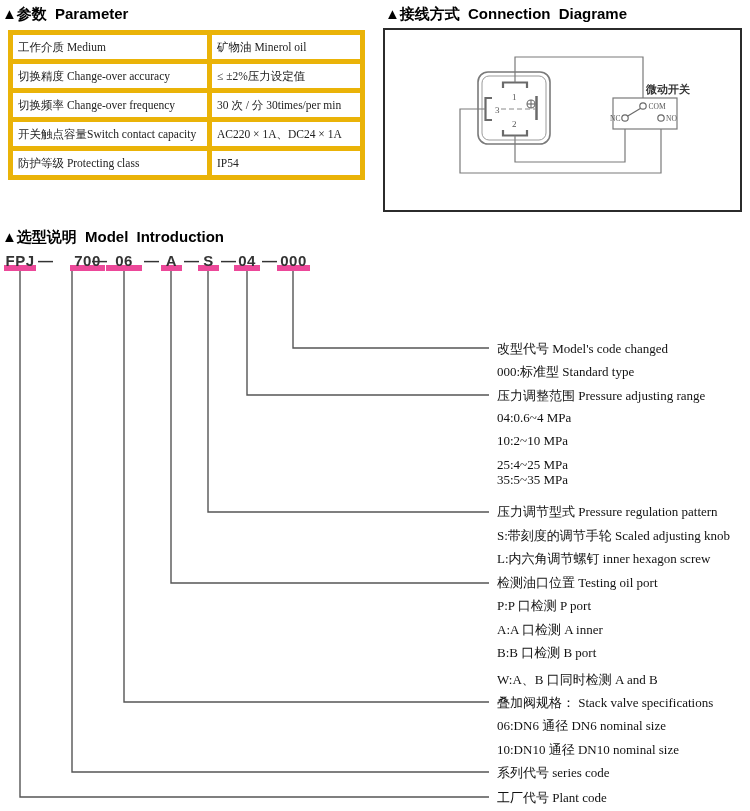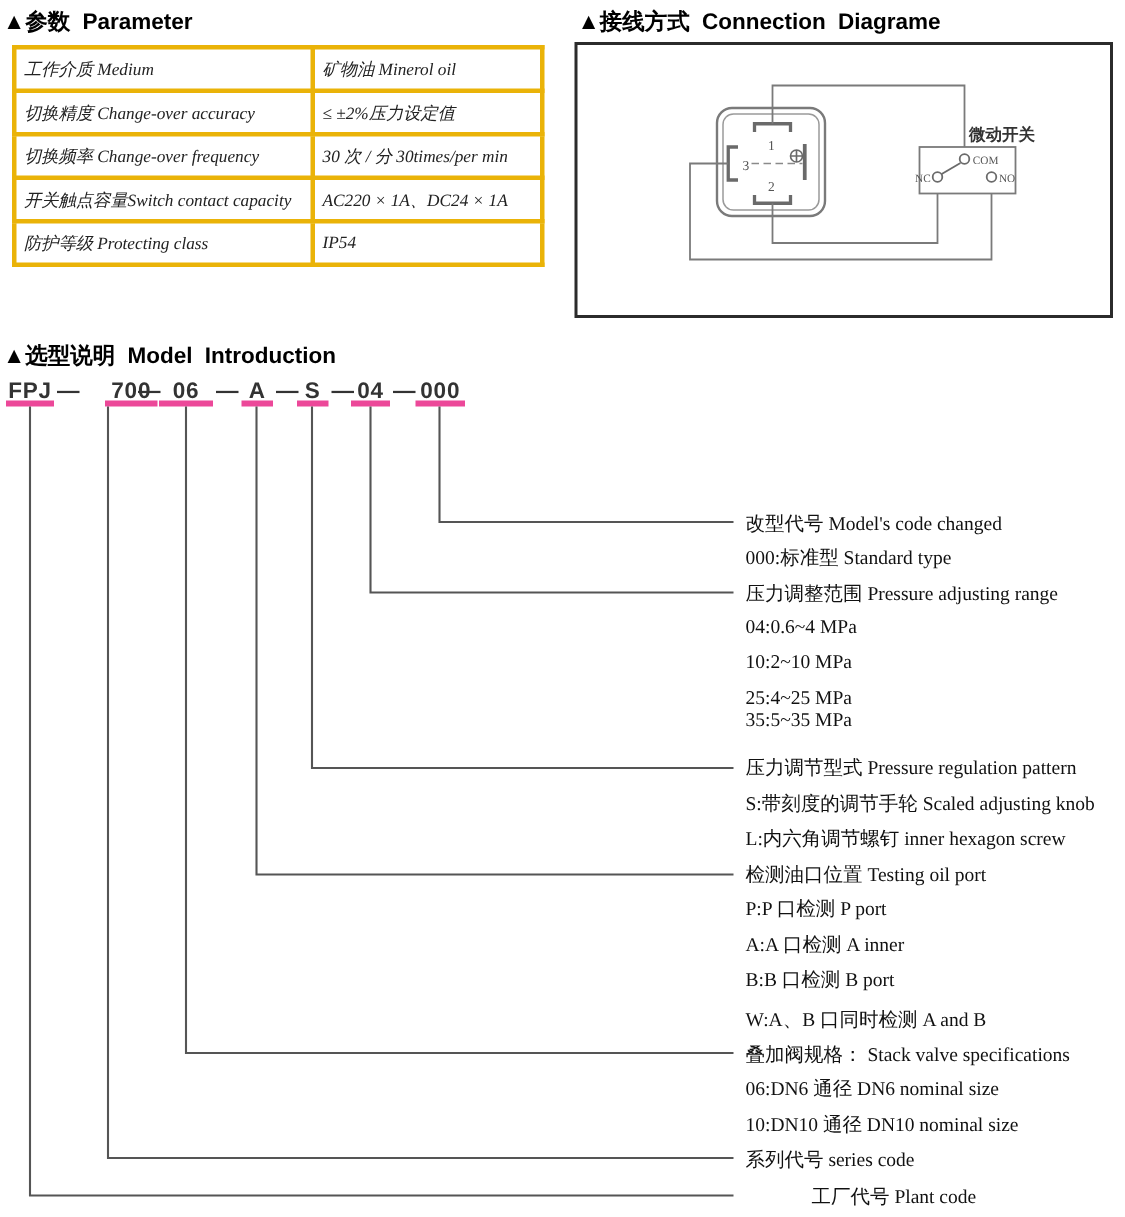--- a/index.html
+++ b/index.html
@@ -17,42 +17,42 @@
     font-weight:bold; font-size:15px; color:#000;
     word-spacing:4px; white-space:nowrap;
   }
 
   
   table.params {
     position:absolute; left:8px; top:30px;
     border-collapse:collapse; table-layout:fixed;
   }
   table.params td {
-    border:3px solid #eab308; height:29px;
+    border:5px solid #eab308; height:29px;
     font-size:11.5px; padding:0 5px; color:#222;
-    white-space:nowrap; overflow:hidden; vertical-align:middle;font-style:italic;
+    white-space:nowrap; overflow:hidden; vertical-align:middle;
   }
   td.c1 { width:199px; }
   td.c2 { width:153px; }
 
   
   .conn-box {
     position:absolute; left:383px; top:28px;
     width:359px; height:184px;
     border:2px solid #2b2b2b; background:#fff;
   }
 
   
   .code-seg {
     position:absolute; top:252px; height:19px; line-height:18px;
     text-align:center;
     font-family:"Liberation Sans", sans-serif;
     font-size:15px; font-weight:600; letter-spacing:0.5px;
     color:#333;
-    border-bottom:4px solid #ec4899;
+    border-bottom:6px solid #ec4899;
   }
   .code-dash {
     position:absolute; top:252px; height:19px; line-height:17px;
     text-align:center;
     font-family:"Liberation Sans", sans-serif;
     font-size:15px; font-weight:700; color:#333;
   }
 
   
   .model-lines { position:absolute; left:0; top:0; pointer-events:none; }
@@ -178,15 +178,15 @@
   <div class="model-label" style="top:550px;">L:内六角调节螺钉 inner hexagon screw</div>
   <div class="model-label" style="top:574px;">检测油口位置 Testing oil port</div>
   <div class="model-label" style="top:597px;">P:P 口检测  P port</div>
   <div class="model-label" style="top:621px;">A:A 口检测  A inner</div>
   <div class="model-label" style="top:644px;">B:B 口检测  B port</div>
   <div class="model-label" style="top:671px;">W:A、B 口同时检测  A and B</div>
   <div class="model-label" style="top:694px;">叠加阀规格： Stack valve specifications</div>
   <div class="model-label" style="top:717px;">06:DN6 通径  DN6 nominal size</div>
   <div class="model-label" style="top:741px;">10:DN10 通径 DN10 nominal size</div>
   <div class="model-label" style="top:764px;">系列代号 series code</div>
-  <div class="model-label" style="top:789px;margin-left:44px;">工厂代号 Plant code</div>
+  <div class="model-label" style="top:789px;">工厂代号 Plant code</div>
 
 </div>
 
 </body></html>

